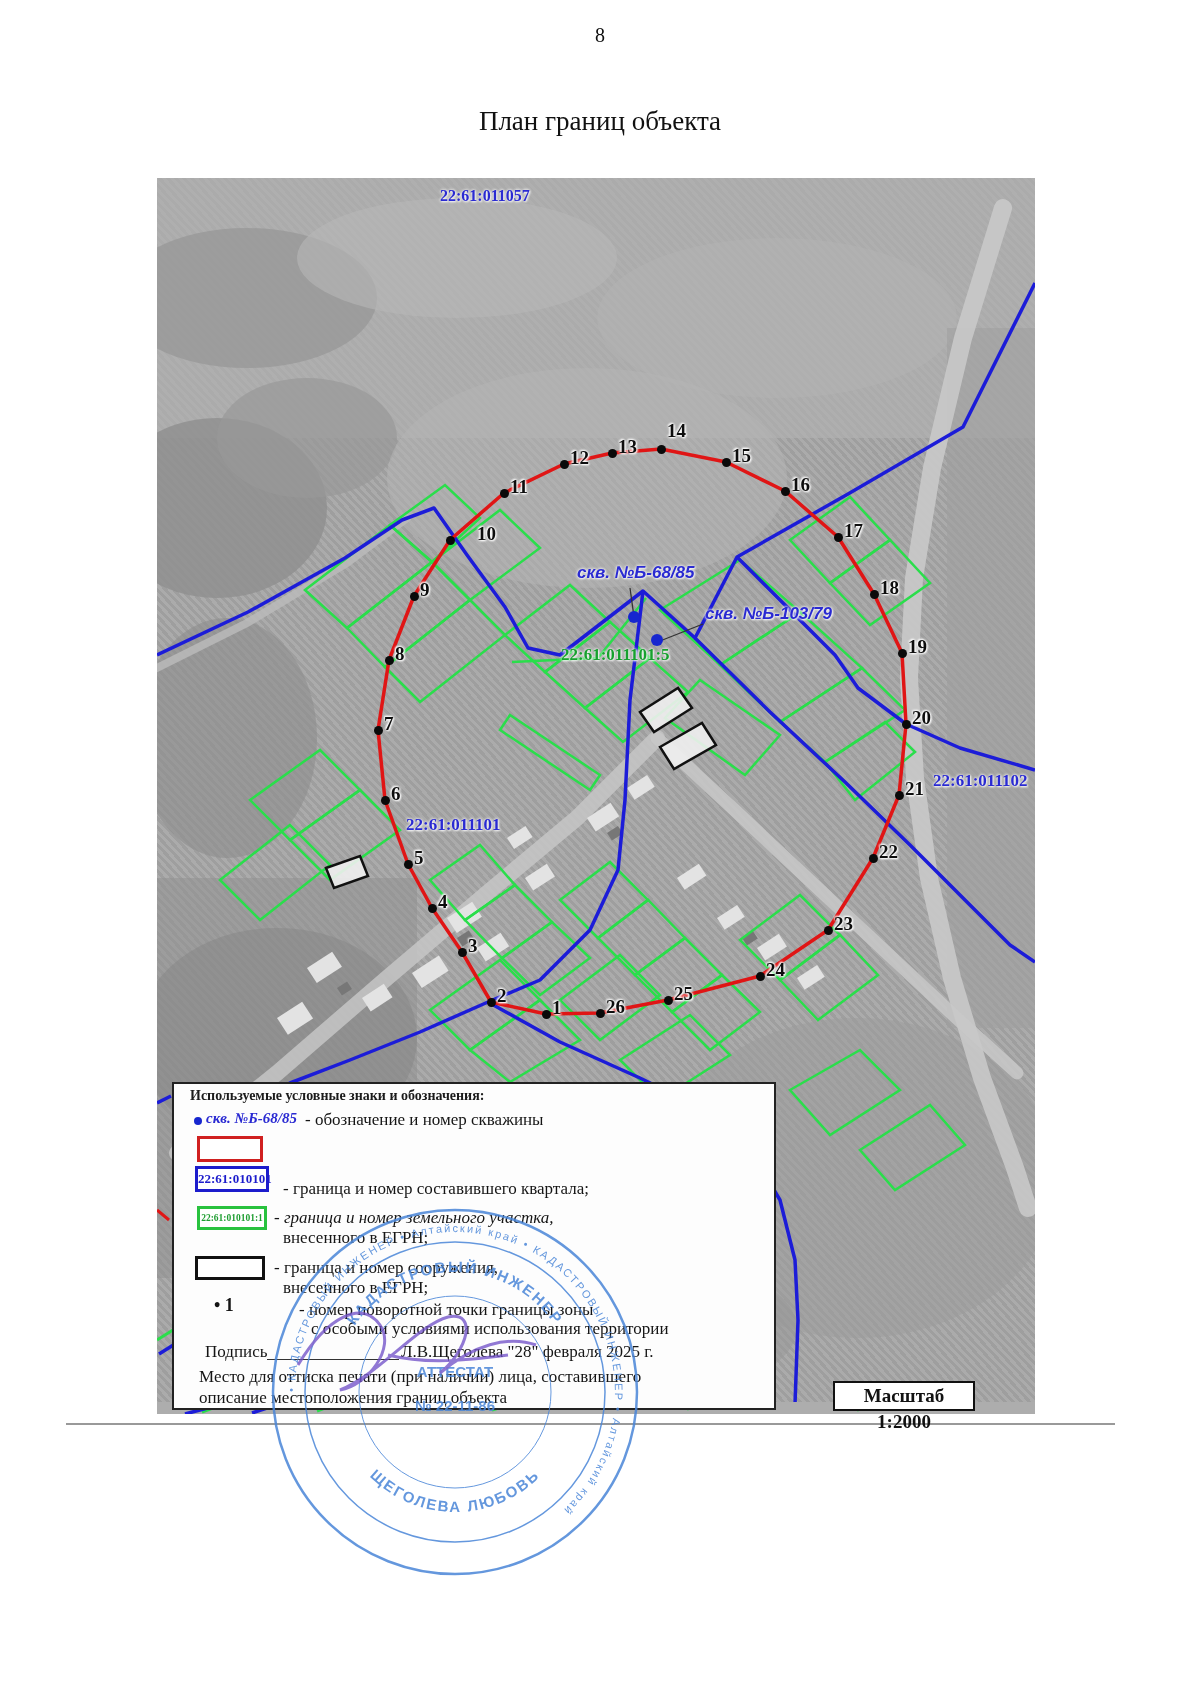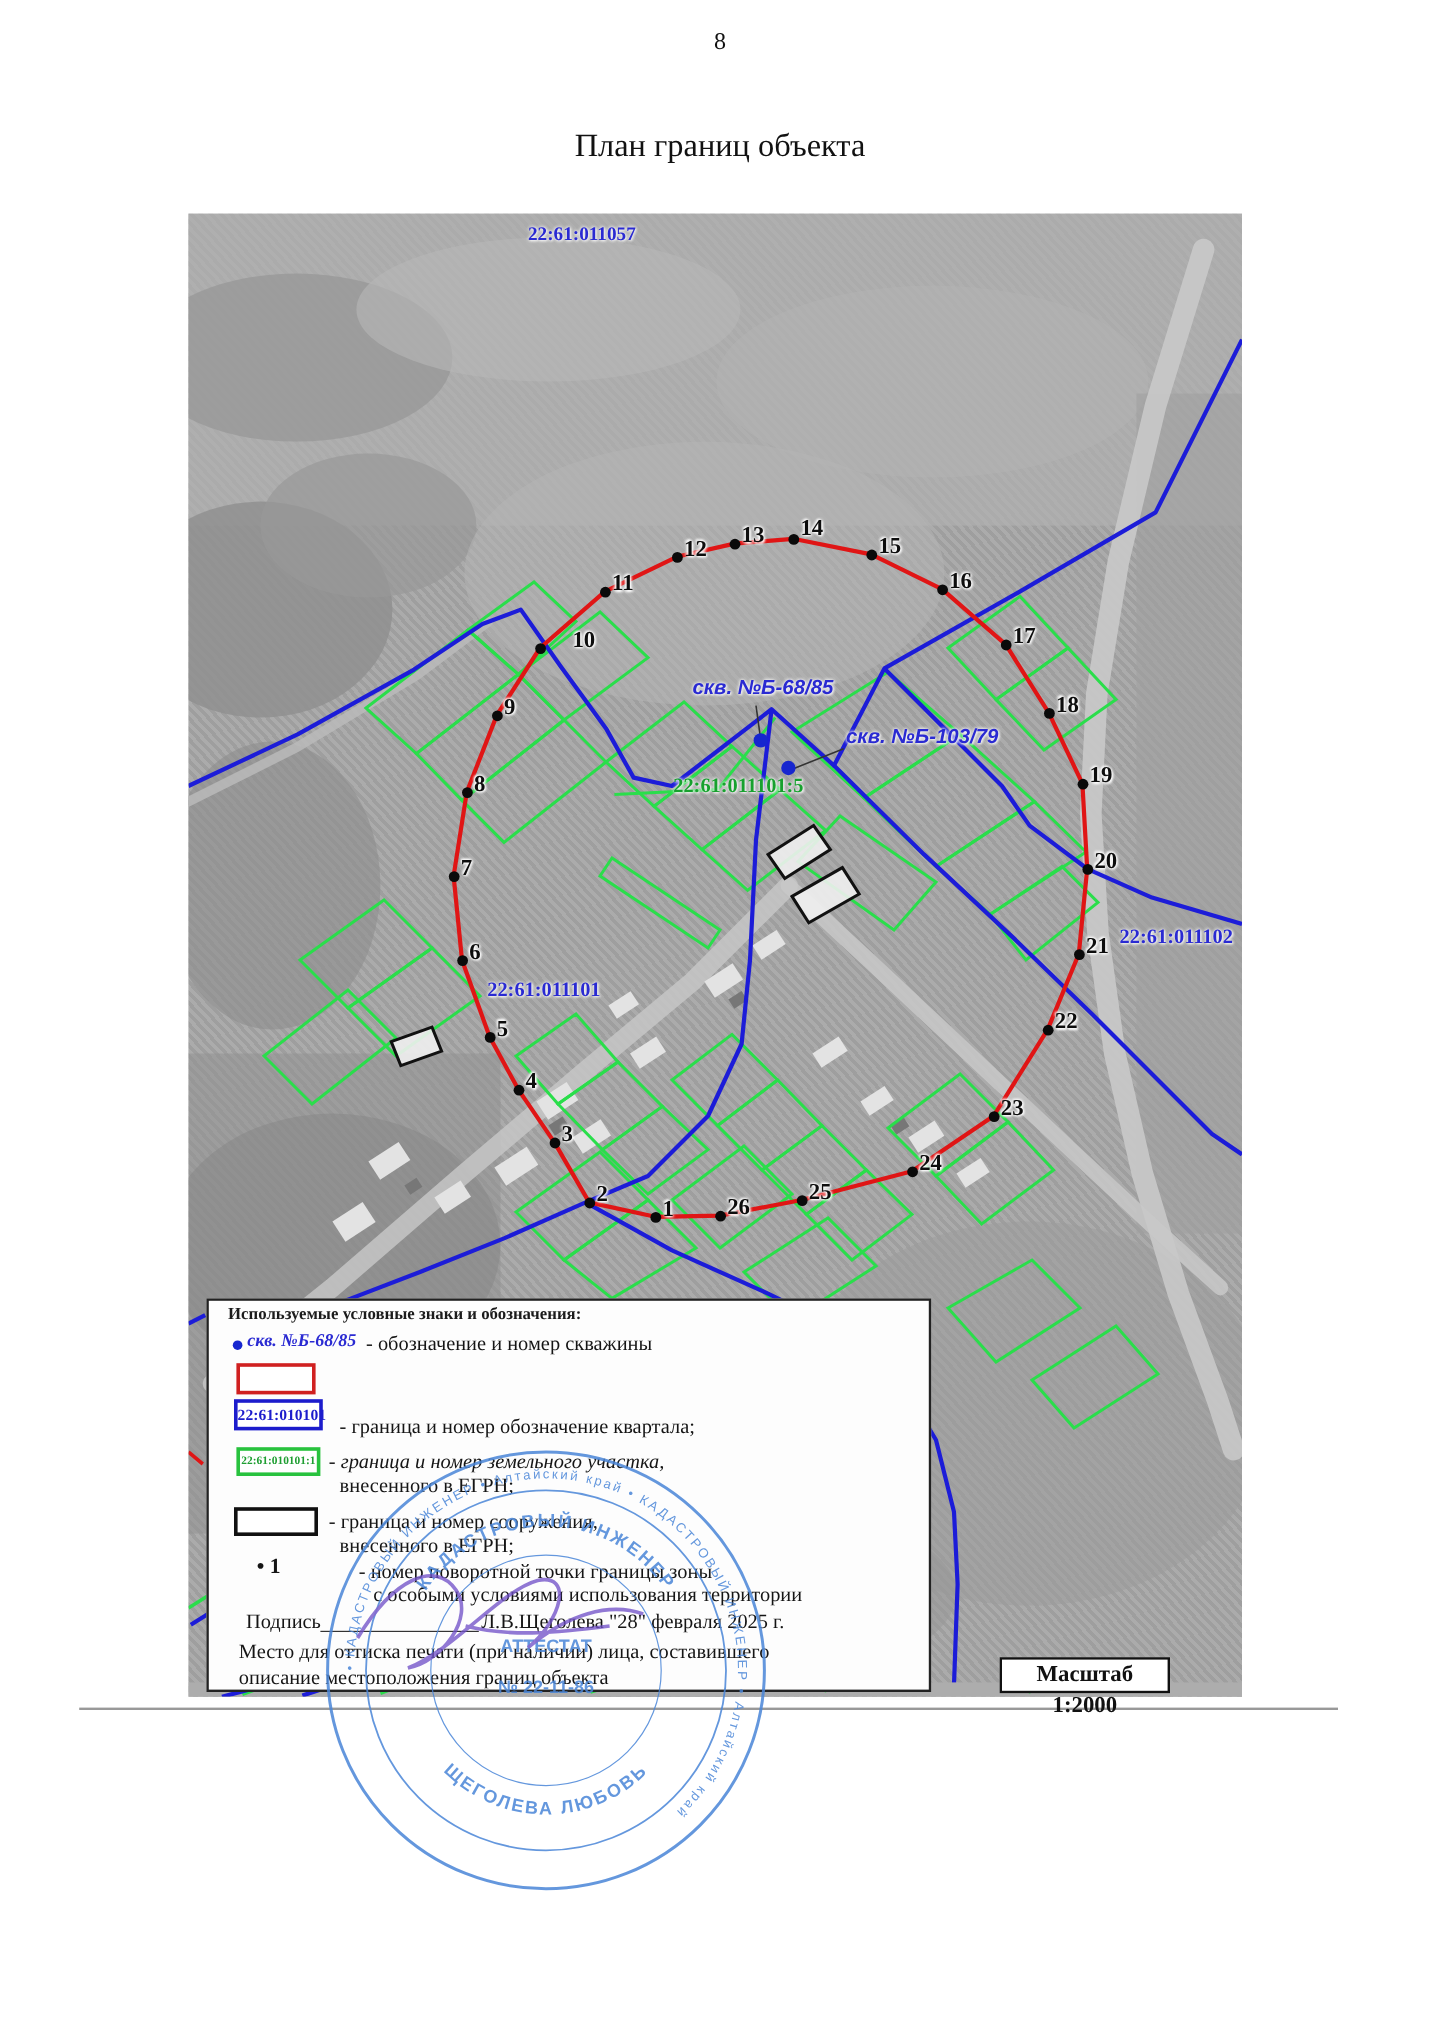--- a/index.html
+++ b/index.html
@@ -198,21 +198,21 @@
         <div class="bp-label" style="left: 263px; top: 402px;">9</div>
         <div class="bp-dot" style="left: 289px; top: 358px;"></div>
         <div class="bp-label" style="left: 299px; top: 346px; margin-left: 21px;">10</div>
         <div class="bp-dot" style="left: 343px; top: 311px;"></div>
         <div class="bp-label" style="left: 353px; top: 299px;">11</div>
         <div class="bp-dot" style="left: 403px; top: 282px;"></div>
         <div class="bp-label" style="left: 413px; top: 270px;">12</div>
         <div class="bp-dot" style="left: 451px; top: 271px;"></div>
         <div class="bp-label" style="left: 461px; top: 259px;">13</div>
         <div class="bp-dot" style="left: 500px; top: 267px;"></div>
-        <div class="bp-label" style="left: 510px; top: 253px;">14</div>
+        <div class="bp-label" style="left: 510px; top: 243px;">14</div>
         <div class="bp-dot" style="left: 565px; top: 280px;"></div>
         <div class="bp-label" style="left: 575px; top: 268px;">15</div>
         <div class="bp-dot" style="left: 624px; top: 309px;"></div>
         <div class="bp-label" style="left: 634px; top: 297px;">16</div>
         <div class="bp-dot" style="left: 677px; top: 355px;"></div>
         <div class="bp-label" style="left: 687px; top: 343px;">17</div>
         <div class="bp-dot" style="left: 713px; top: 412px;"></div>
         <div class="bp-label" style="left: 723px; top: 400px;">18</div>
         <div class="bp-dot" style="left: 741px; top: 471px;"></div>
         <div class="bp-label" style="left: 751px; top: 459px;">19</div>
@@ -244,21 +244,21 @@
   <div class="legend">
     <div class="abs legend-title" style="left:16px;top:4px;">Используемые условные знаки и обозначения:</div>
 
     <div class="well-sym" style="left:20px;top:33px;"></div>
     <div class="abs well-sym-label" style="left:32px;top:26px;">скв. №Б-68/85</div>
     <div class="abs" style="left:131px;top:26px;">- обозначение и номер скважины</div>
 
     <div class="sym-box sym-red" style="left:23px;top:52px;width:60px;height:20px;"></div>
 
     <div class="sym-box sym-blue" style="left:21px;top:82px;width:68px;height:20px;">22:61:010101</div>
-    <div class="abs" style="left:109px;top:95px;">- граница и номер обозначение квартала;</div>
+    <div class="abs" style="left:109px;top:95px;">- граница и номер составившего квартала;</div>
 
     <div class="sym-box sym-green" style="left:23px;top:122px;width:64px;height:18px;">22:61:010101:1</div>
     <div class="abs" style="left:100px;top:124px;font-style:italic;">- граница  и номер земельного участка,</div>
     <div class="abs" style="left:109px;top:144px;">внесенного в ЕГРН;</div>
 
     <div class="sym-box sym-black" style="left:21px;top:172px;width:64px;height:18px;"></div>
     <div class="abs" style="left:100px;top:174px;">- граница  и номер сооружения,</div>
     <div class="abs" style="left:109px;top:194px;">внесенного в ЕГРН;</div>
 
     <div class="abs pt-sym" style="left:40px;top:211px;">• 1</div>

